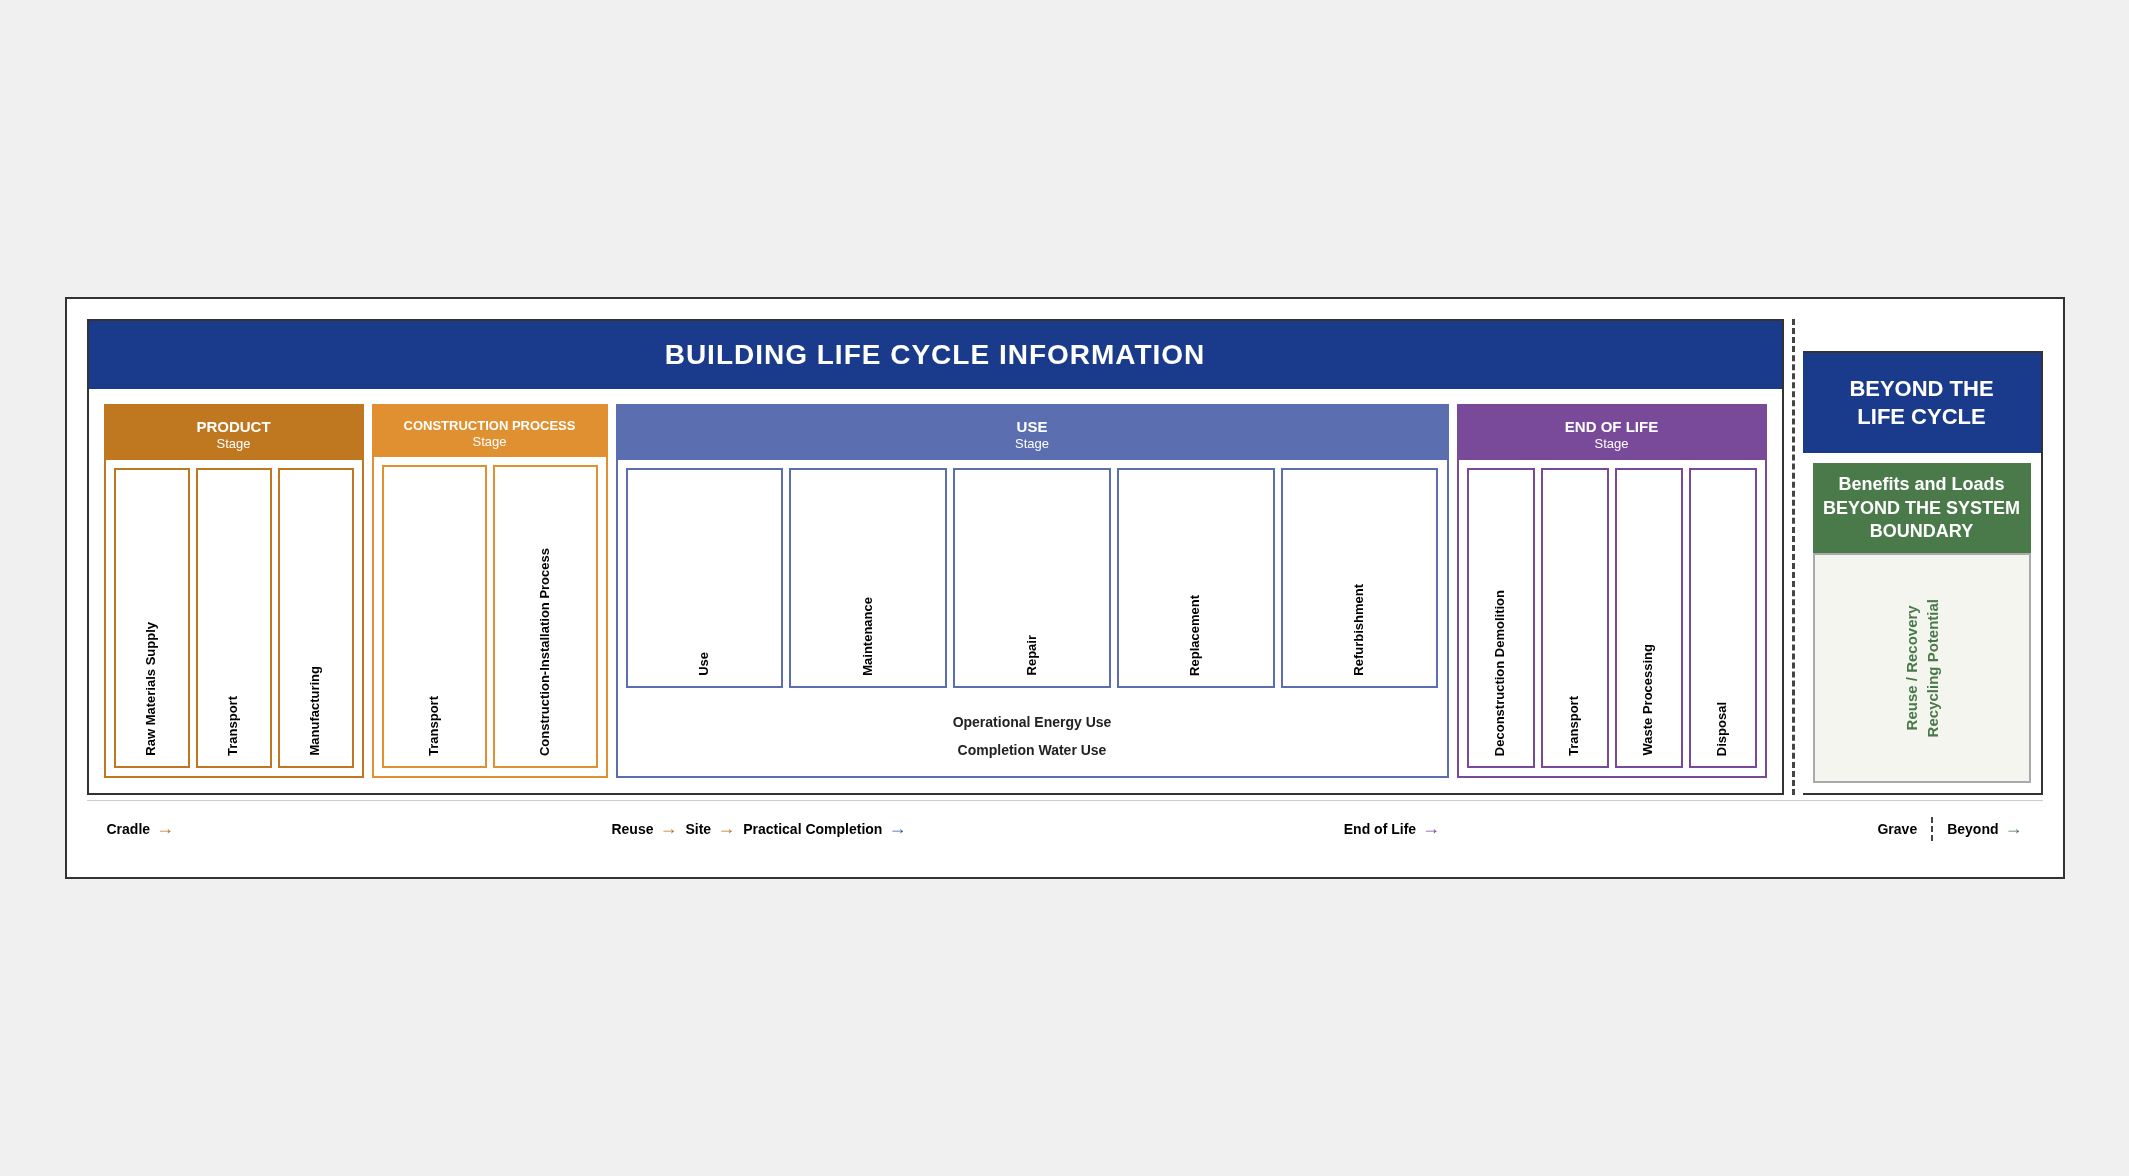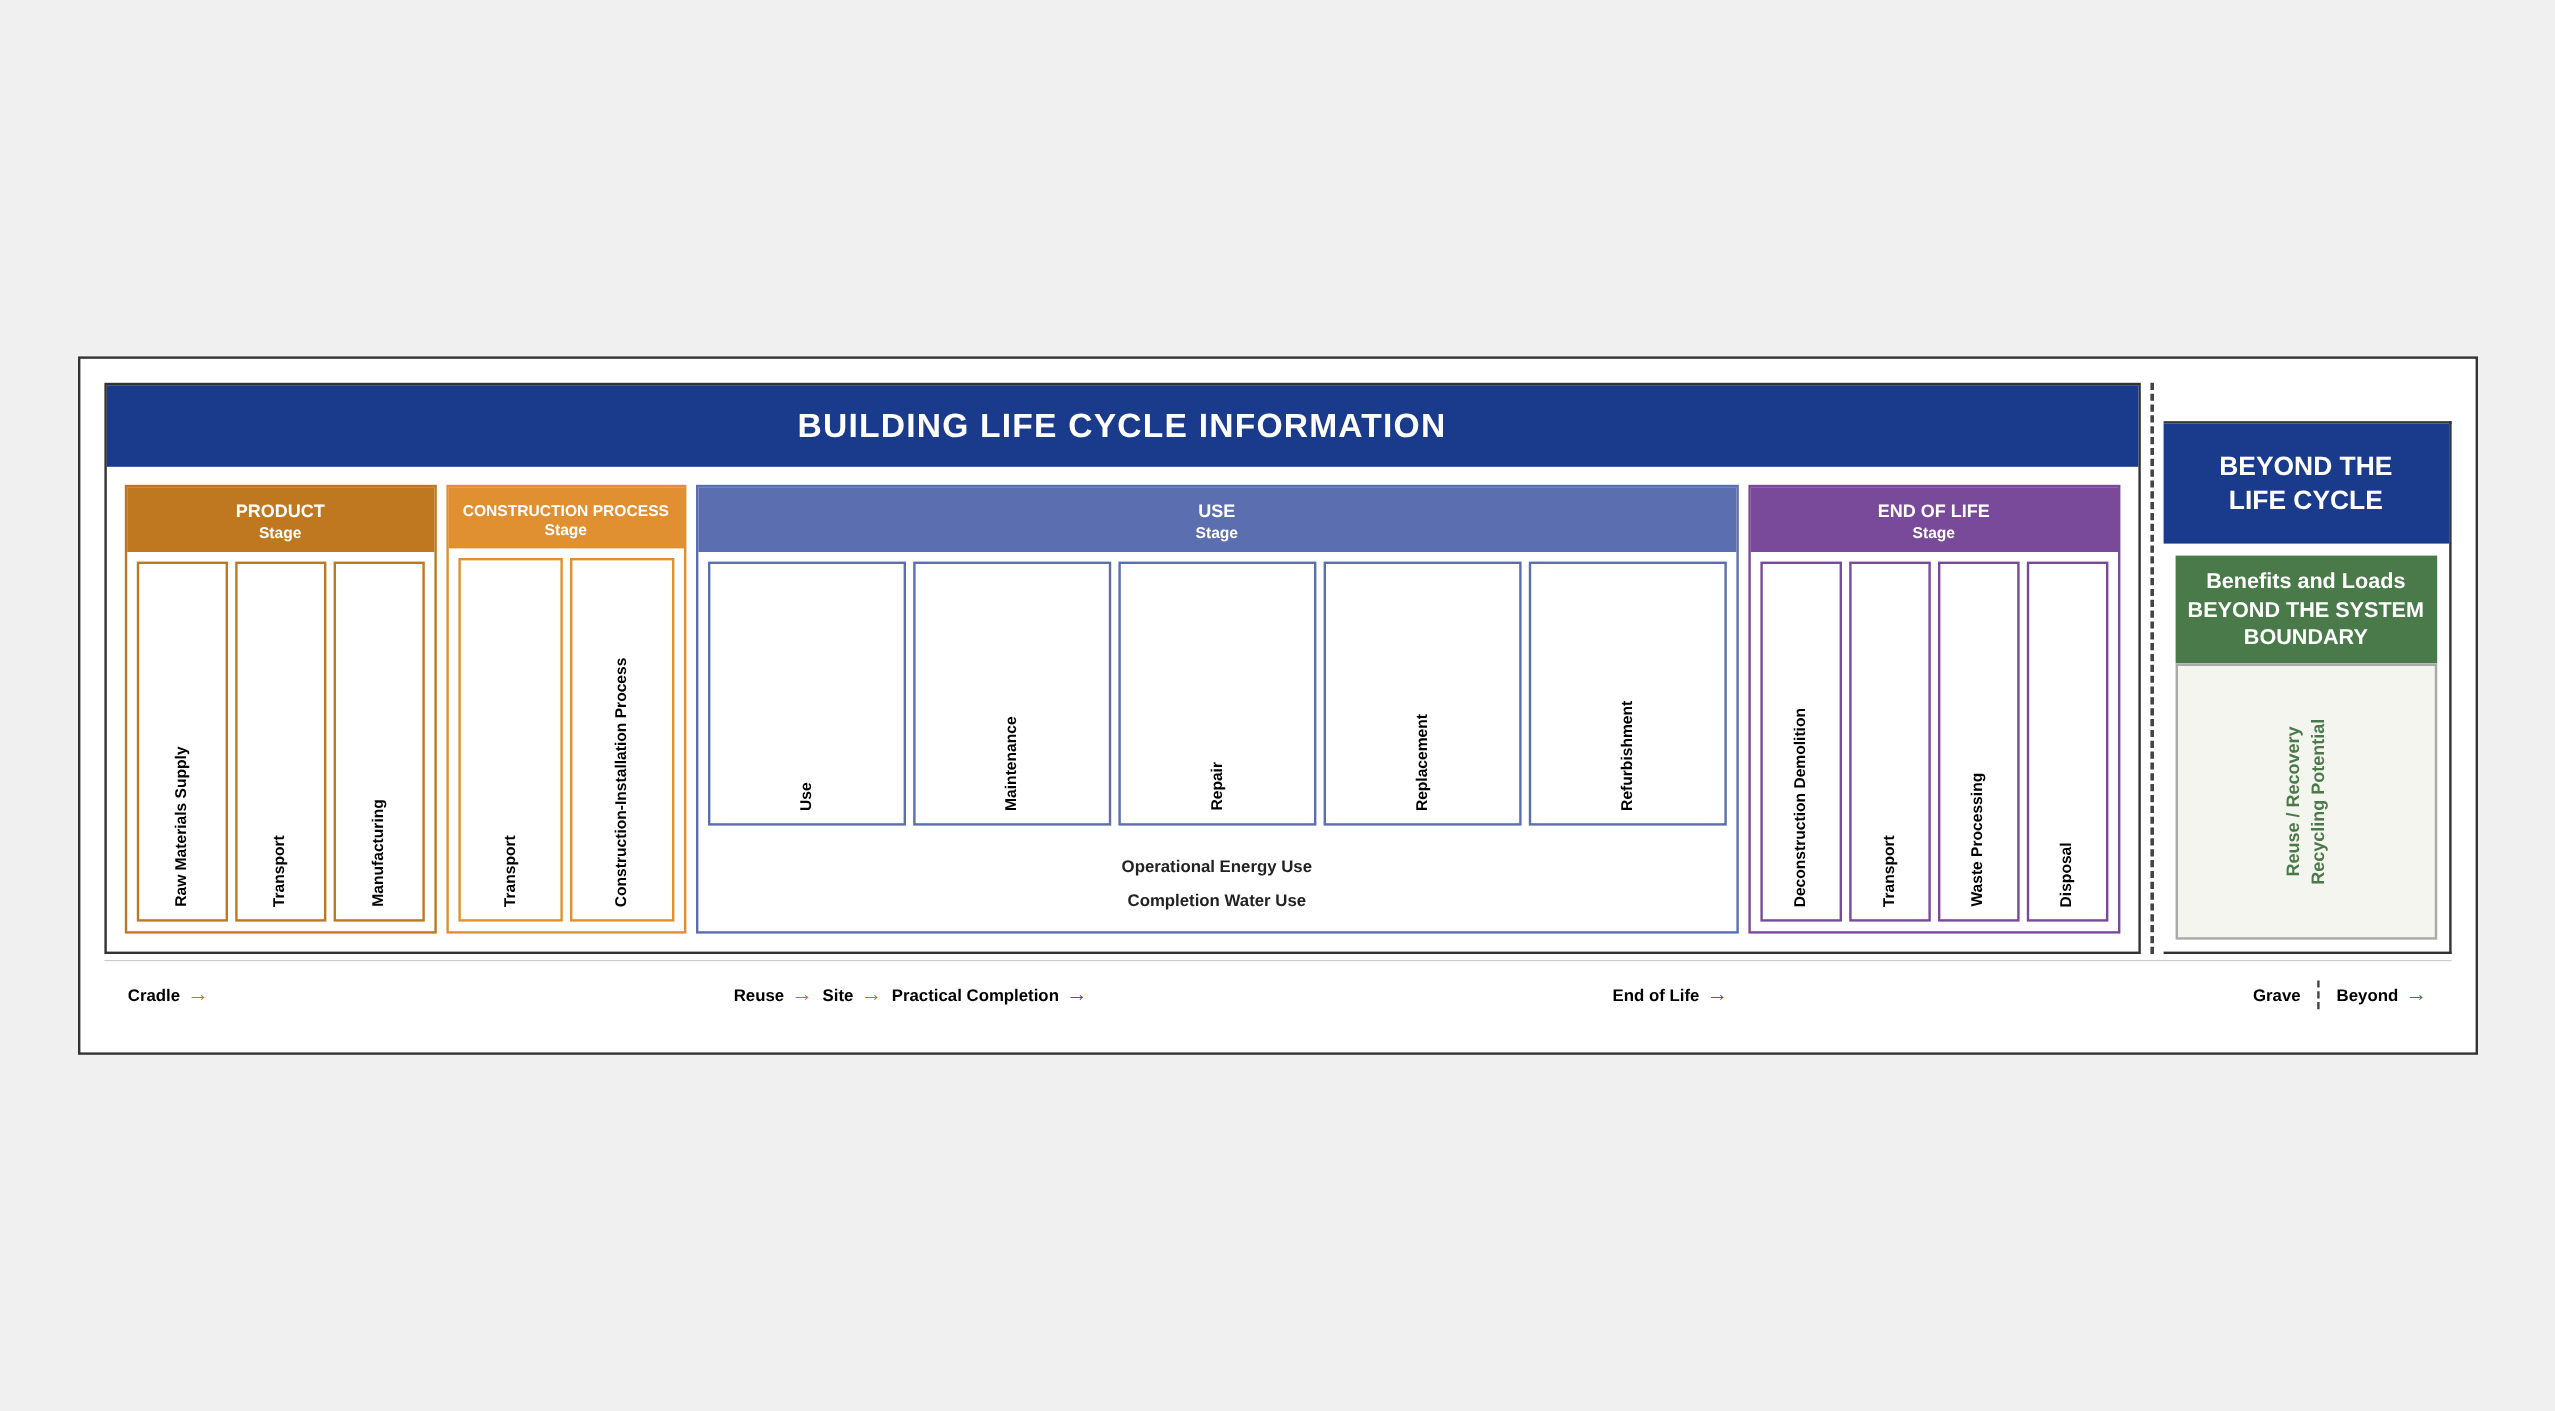--- a/index.html
+++ b/index.html
@@ -66,21 +66,21 @@
     .stage-group {
       display: flex;
       flex-direction: column;
     }
     .product-group {
       flex: 0 0 auto;
       width: 260px;
     }
     .construction-group {
       flex: 0 0 auto;
-      width: 200px;
+      width: 236px;
     }
     .use-group {
       flex: 1;
     }
     .eol-group {
       flex: 0 0 auto;
       width: 310px;
     }
     .stage-box {
       border: 2px solid;
@@ -96,21 +96,21 @@
     .stage-header {
       color: white;
       text-align: center;
       font-size: 15px;
       font-weight: bold;
       padding: 12px 8px 8px;
       line-height: 1.2;
     }
     .stage-header .sub {
       font-size: 13px;
-      font-weight: bold;
+      font-weight: normal;
     }
     .product-header { background: #c07820; }
     .construction-header { background: #e09030; font-size: 13px; }
     .use-header { background: #5a6eb0; }
     .eol-header { background: #7a4a9a; }
 
     .sub-items-row {
       display: flex;
       flex: 1;
       padding: 8px;

